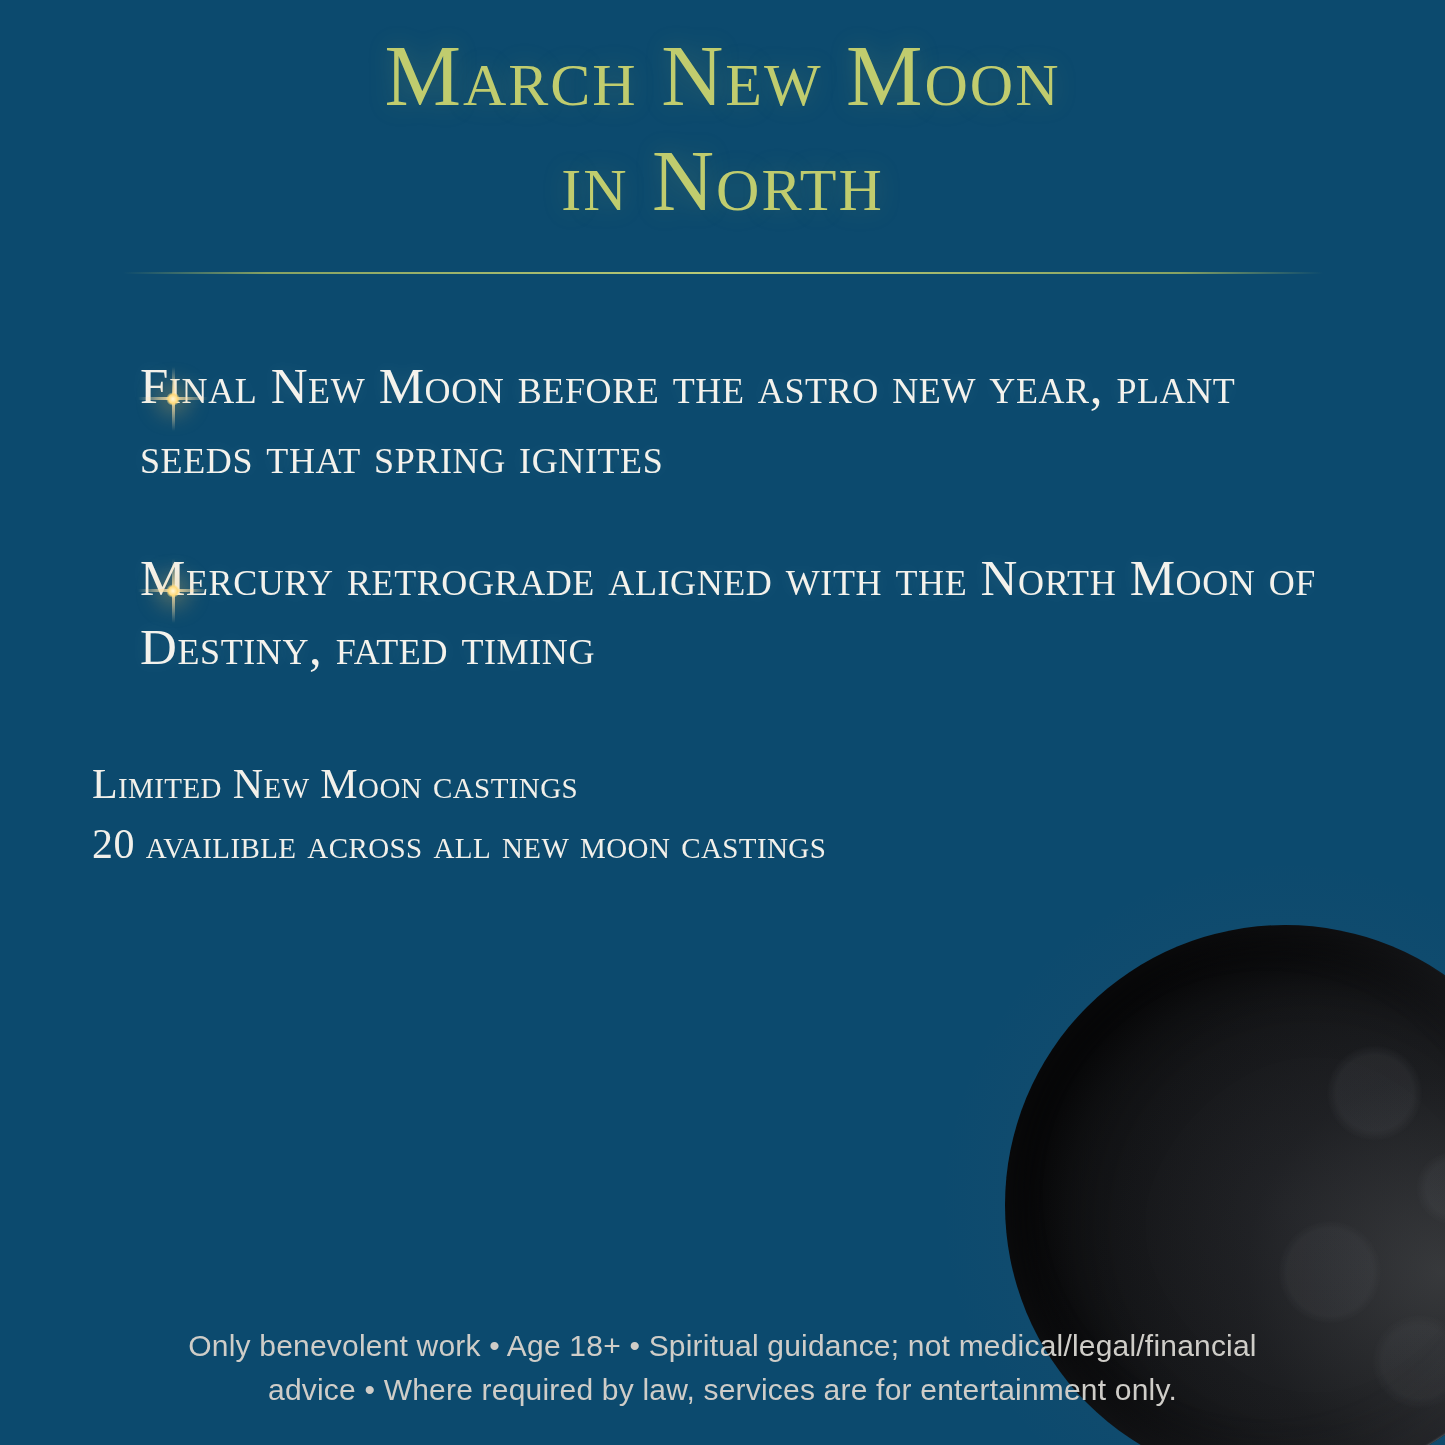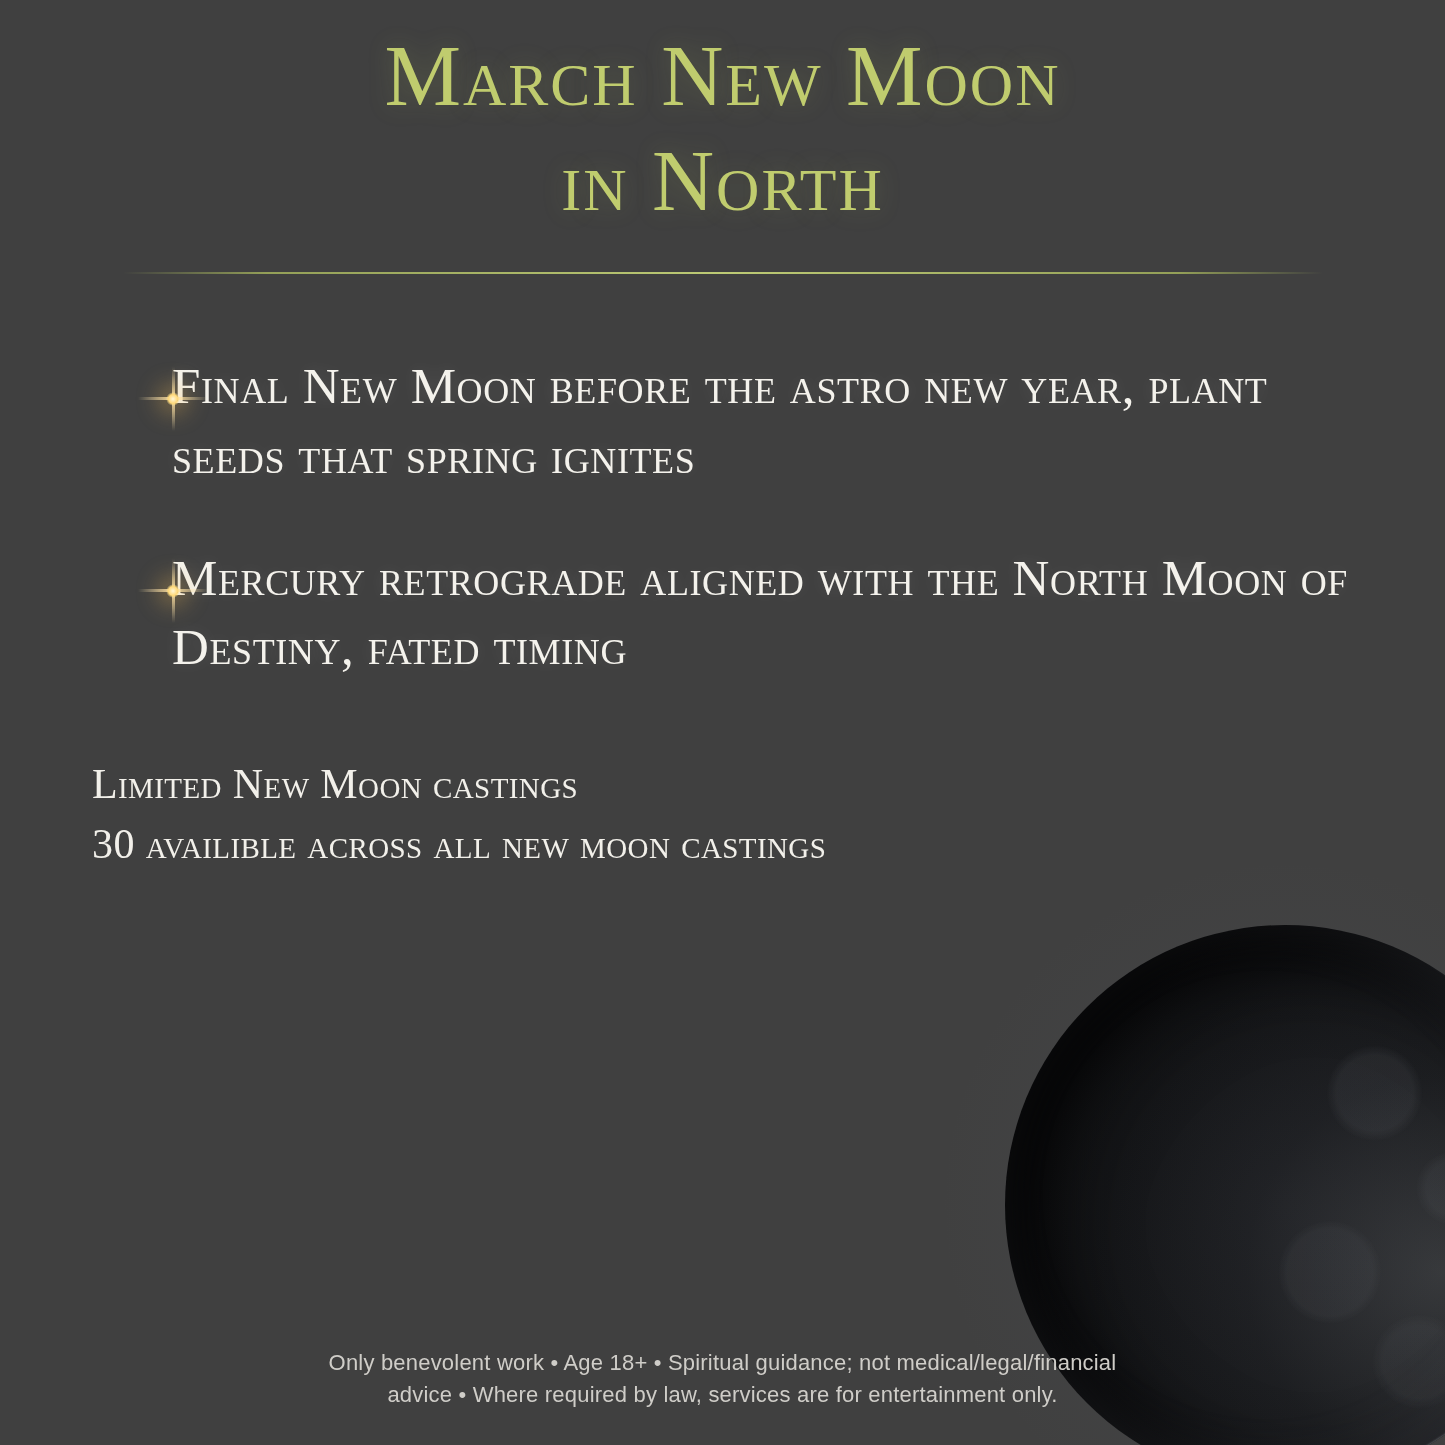--- a/index.html
+++ b/index.html
@@ -4,21 +4,21 @@
 <style>
   html, body {
     margin: 0;
     padding: 0;
     background: #000;
   }
   .canvas {
     position: relative;
     width: 1445px;
     height: 1445px;
-    background: #404040;
+    background: #0c4a6e;
     overflow: hidden;
     font-family: "Liberation Serif", serif;
   }
 
   
   .moon-wrap {
     position: absolute;
     right: -120px;
     bottom: -40px;
     width: 560px;
@@ -136,21 +136,20 @@
     background: linear-gradient(to bottom, rgba(255,220,140,0) 0%, rgba(255,232,180,0.95) 50%, rgba(255,220,140,0) 100%);
   }
   .bullet-text {
     display: block;
     color: #f4f2ec;
     font-size: 51px;
     line-height: 1.37;
     letter-spacing: 0.6px;
     font-variant: small-caps;
     text-shadow: 0 0 18px rgba(255,255,255,0.10);
-    margin-left: 32px;
   }
 
   
   .offer {
     position: relative;
     margin-top: 72px;
     padding: 0 92px 0 92px;
   }
   .offer-group { margin-bottom: 36px; }
   .offer-line {
@@ -164,21 +163,21 @@
 
   
   .disclaimer {
     position: absolute;
     left: 0; right: 0;
     bottom: 34px;
     text-align: center;
     padding: 0 60px;
     color: #cfcdc8;
     font-family: "Liberation Sans", sans-serif;
-    font-size: 22px;
+    font-size: 30px;
     line-height: 1.45;
     letter-spacing: 0.2px;
   }
   .disclaimer span { display: block; }
 </style>
 </head>
 <body>
 
 <div class="canvas">
 
@@ -215,21 +214,21 @@
       </span>
       <span class="bullet-text">Mercury retrograde aligned with the North Moon of Destiny, fated timing</span>
     </div>
 
 
   </div>
 
   <div class="offer">
     <div class="offer-group">
       <span class="offer-line">Limited New Moon castings</span>
-      <span class="offer-line">30 availible across all new moon castings</span>
+      <span class="offer-line">20 availible across all new moon castings</span>
     </div>
   </div>
 
   <div class="disclaimer">
     <span>Only benevolent work • Age 18+ • Spiritual guidance; not medical/legal/financial</span>
     <span>advice • Where required by law, services are for entertainment only.</span>
   </div>
 
 </div>
 

